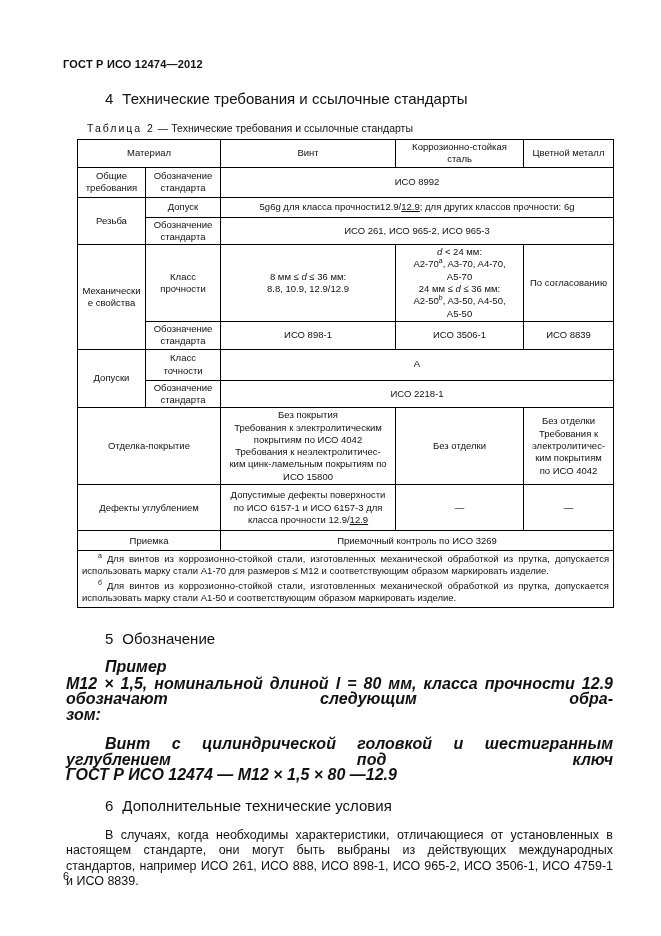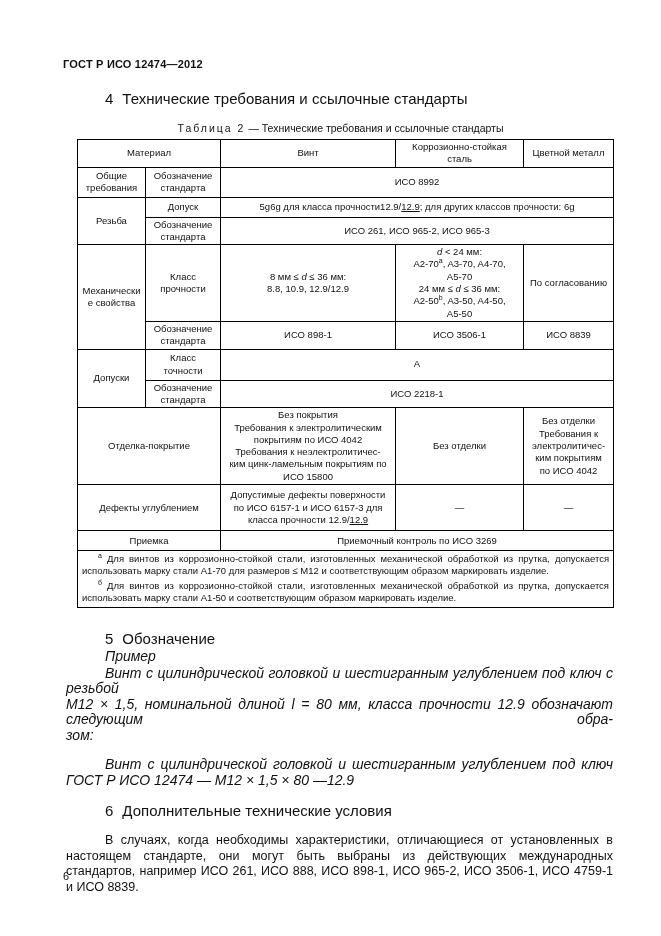--- a/index.html
+++ b/index.html
@@ -16,21 +16,21 @@
     position:absolute;top:58px;left:63px;
     font-size:11px;font-weight:bold;letter-spacing:.2px;
   }
   .content{position:absolute;top:90px;left:66px;width:547px;}
   .sec-h{margin:0;font-size:15px;font-weight:normal;padding-left:39px;}
   .sec-h .hgap{display:inline-block;width:9px;}
   .h5{margin-top:22px;}
   .h6{margin-top:14px;}
   .body-p{margin:14px 0 0 0;font-size:12.5px;line-height:15.5px;text-indent:39px;}
   .just{text-align:justify;}
-  .caption{margin:15px 0 0 2px;font-size:10.5px;text-align:center;}
+  .caption{margin:15px 0 0 21px;font-size:10.5px;}
   .cap-label{letter-spacing:2px;}
   
   table.spec{
     margin:5px 12px 0 11px;
     border-collapse:collapse;table-layout:fixed;width:536px;
     font-size:9.5px;line-height:12.3px;
   }
   table.spec td{
     border:1px solid #000;
     padding:1px 4px;
@@ -43,21 +43,21 @@
   td.br{border-right-width:2px;}
   td.left{text-align:left;}
   td.top{vertical-align:top;}
   .ml{white-space:pre-line;}
   .it{font-style:italic;}
   .u{text-decoration:underline;}
   table.spec sup{font-size:7px;line-height:0;vertical-align:super;}
   .fn-cell{text-align:justify;padding:3px 7px 5px 7px;}
   .fn{margin:1px 0 2px 0;text-indent:16px;text-align:justify;font-size:9.5px;line-height:12.3px;}
   
-  .example{margin-top:2px;font-size:14px;font-weight:normal;font-style:italic;line-height:15.5px;}
+  .example{margin-top:12px;font-size:16px;font-weight:bold;font-style:italic;line-height:15.5px;}
   .ex-label{margin:0 0 1px 0;padding-left:39px;}
   .ex-line{min-height:15.5px;}
   .jl{text-align:justify;text-align-last:justify;}
   .indent{text-indent:39px;}
   .desig{margin-top:14px;}
   .page-num{position:absolute;left:63px;top:870px;font-size:11px;}
 </style>
 </head>
 <body>
 
@@ -174,21 +174,20 @@
             <p class="fn"><sup>б</sup> <span>Для винтов из коррозионно-стойкой стали, изготовленных механической обработкой из прутка, допускается использовать марку стали А1-50 и соответствующим образом маркировать изделие.</span></p>
           </td>
         </tr>
       </tbody>
     </table>
 
     <h2 class="sec-h h5"><span>5</span><span class="hgap"></span><span>Обозначение</span></h2>
 
     <div class="example">
       <p class="ex-label">Пример</p>
-      <div class="ex-line indent jl">Винт с цилиндрической головкой и шестигранным углублением под ключ с резьбой</div>
       <div class="ex-line jl">М12 × 1,5, номинальной длиной l = 80 мм, класса прочности 12.9 обозначают следующим обра-</div>
       <div class="ex-line">зом:</div>
       <div class="desig">
         <div class="ex-line indent jl">Винт с цилиндрической головкой и шестигранным углублением под ключ</div>
         <div class="ex-line">ГОСТ Р ИСО 12474 — М12 × 1,5 × 80 —12.9</div>
       </div>
     </div>
 
     <h2 class="sec-h h6"><span>6</span><span class="hgap"></span><span>Дополнительные технические условия</span></h2>
 

